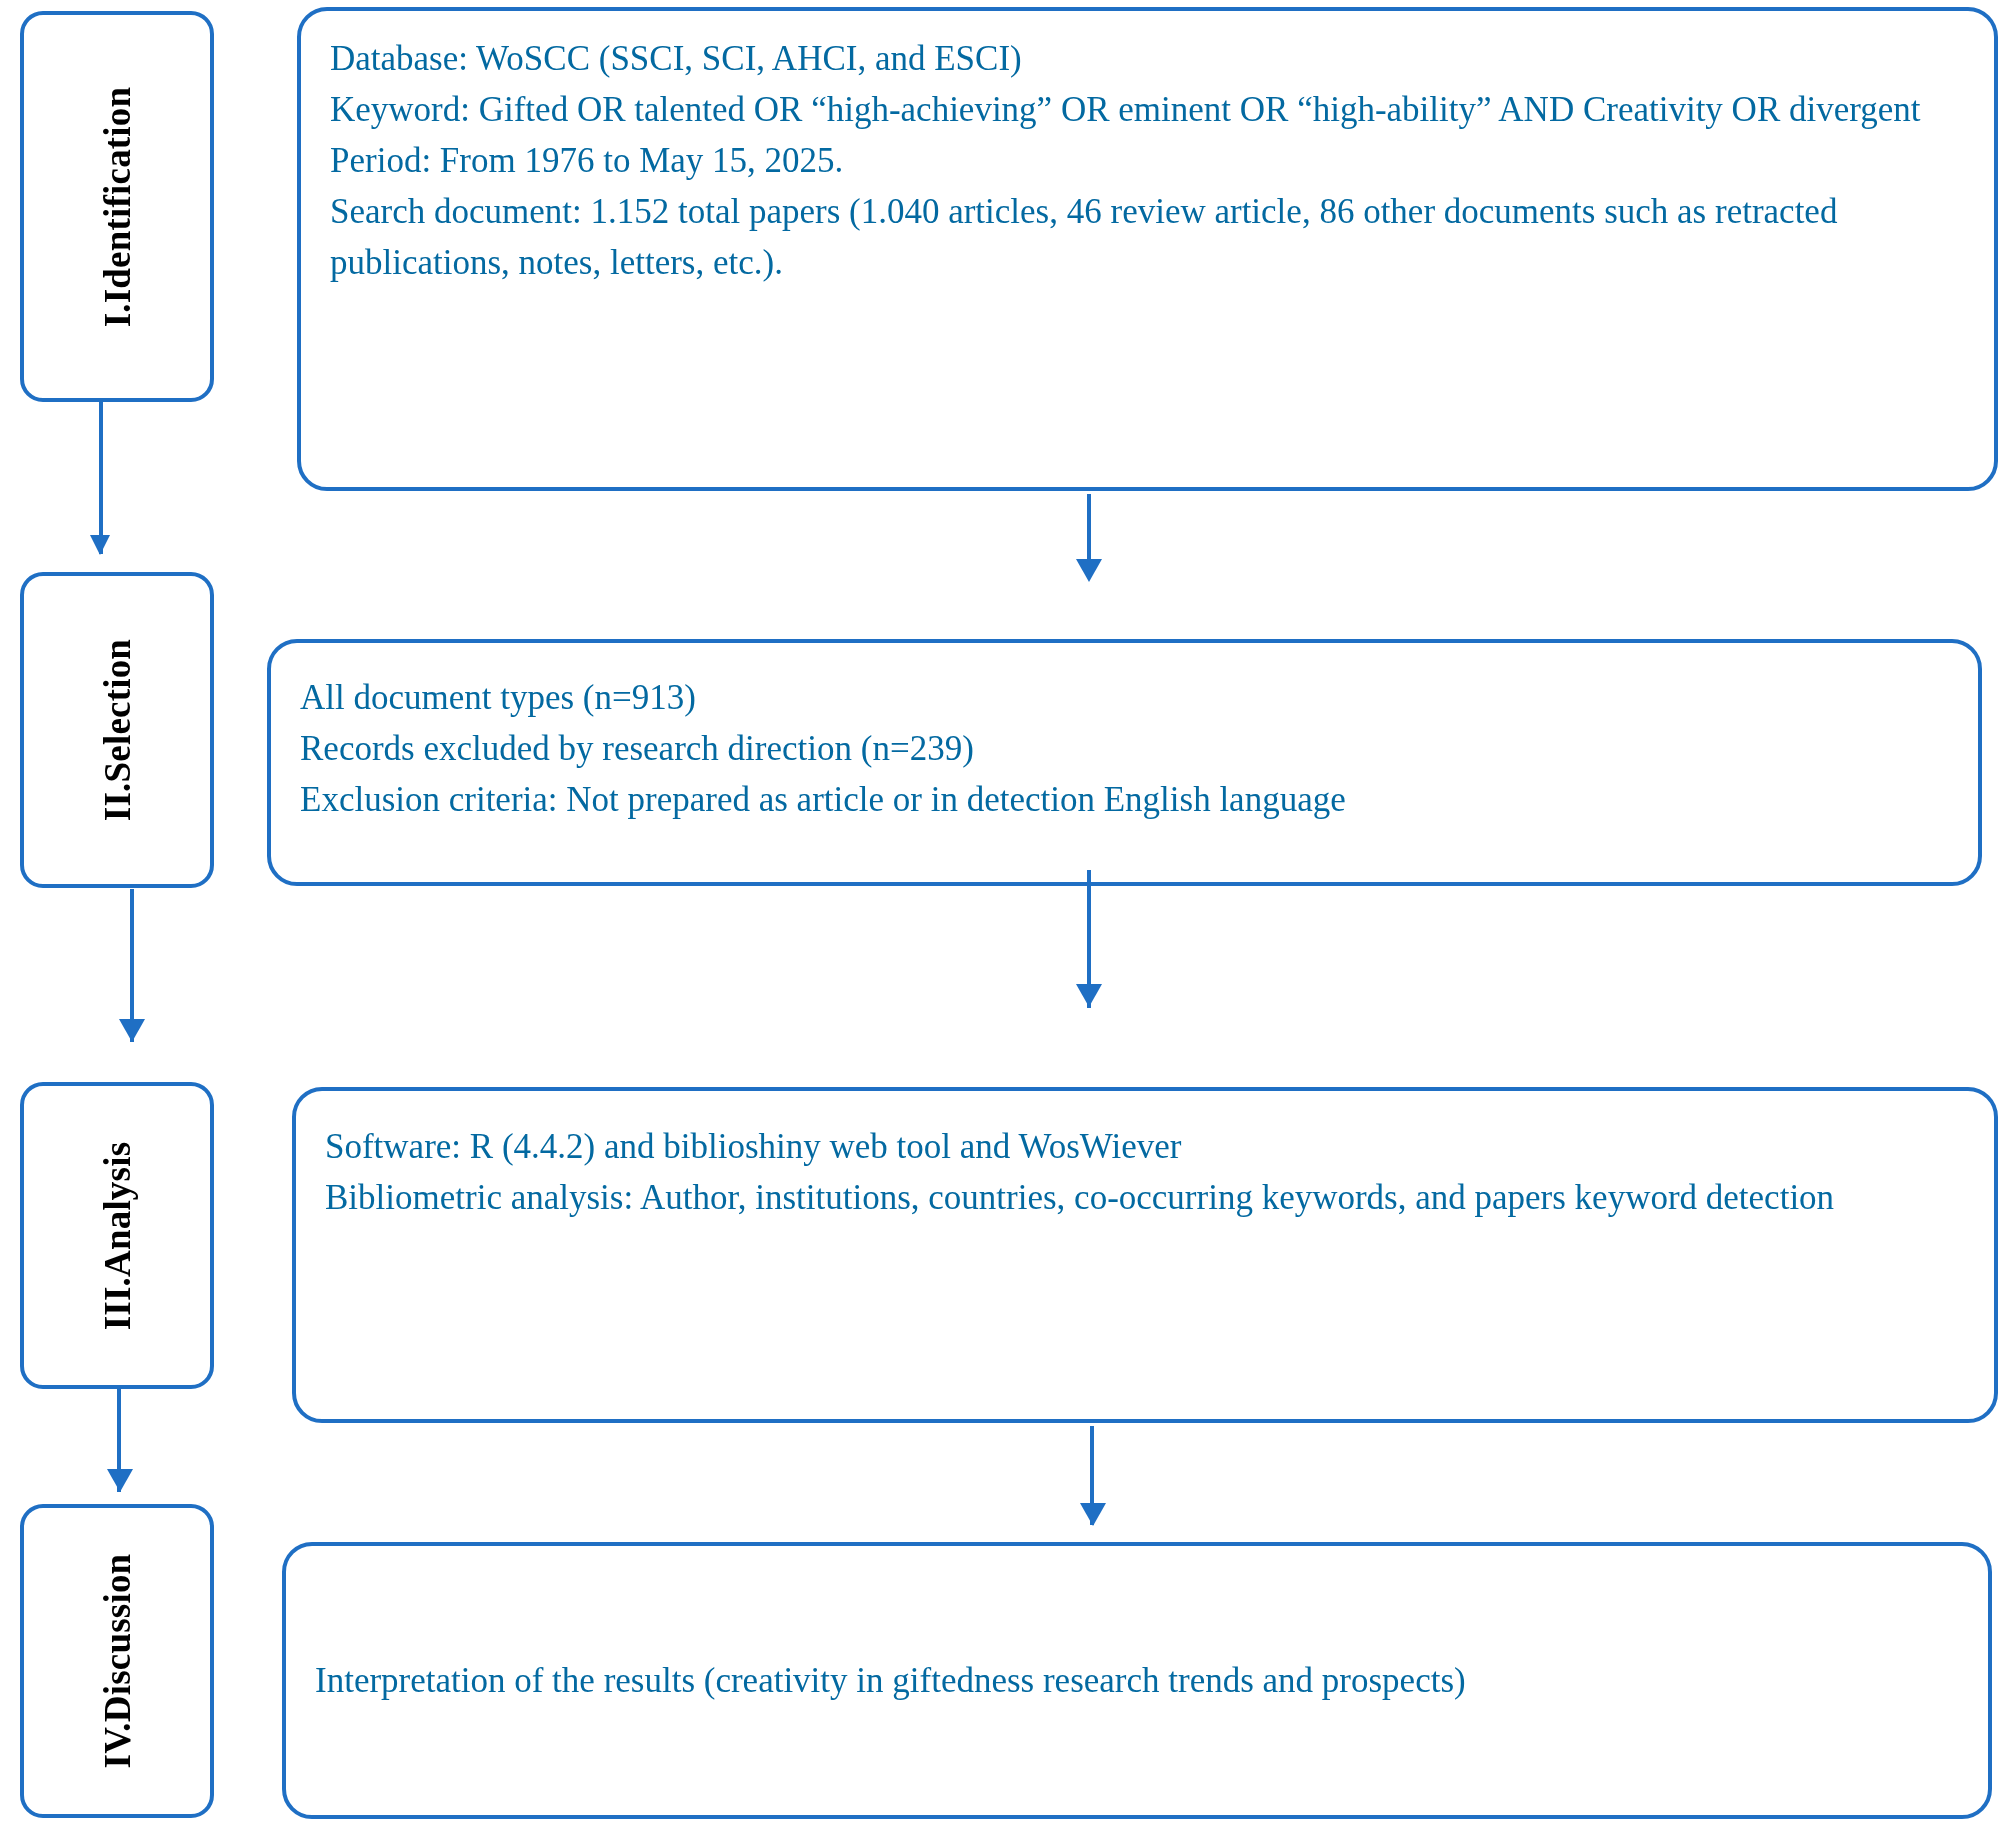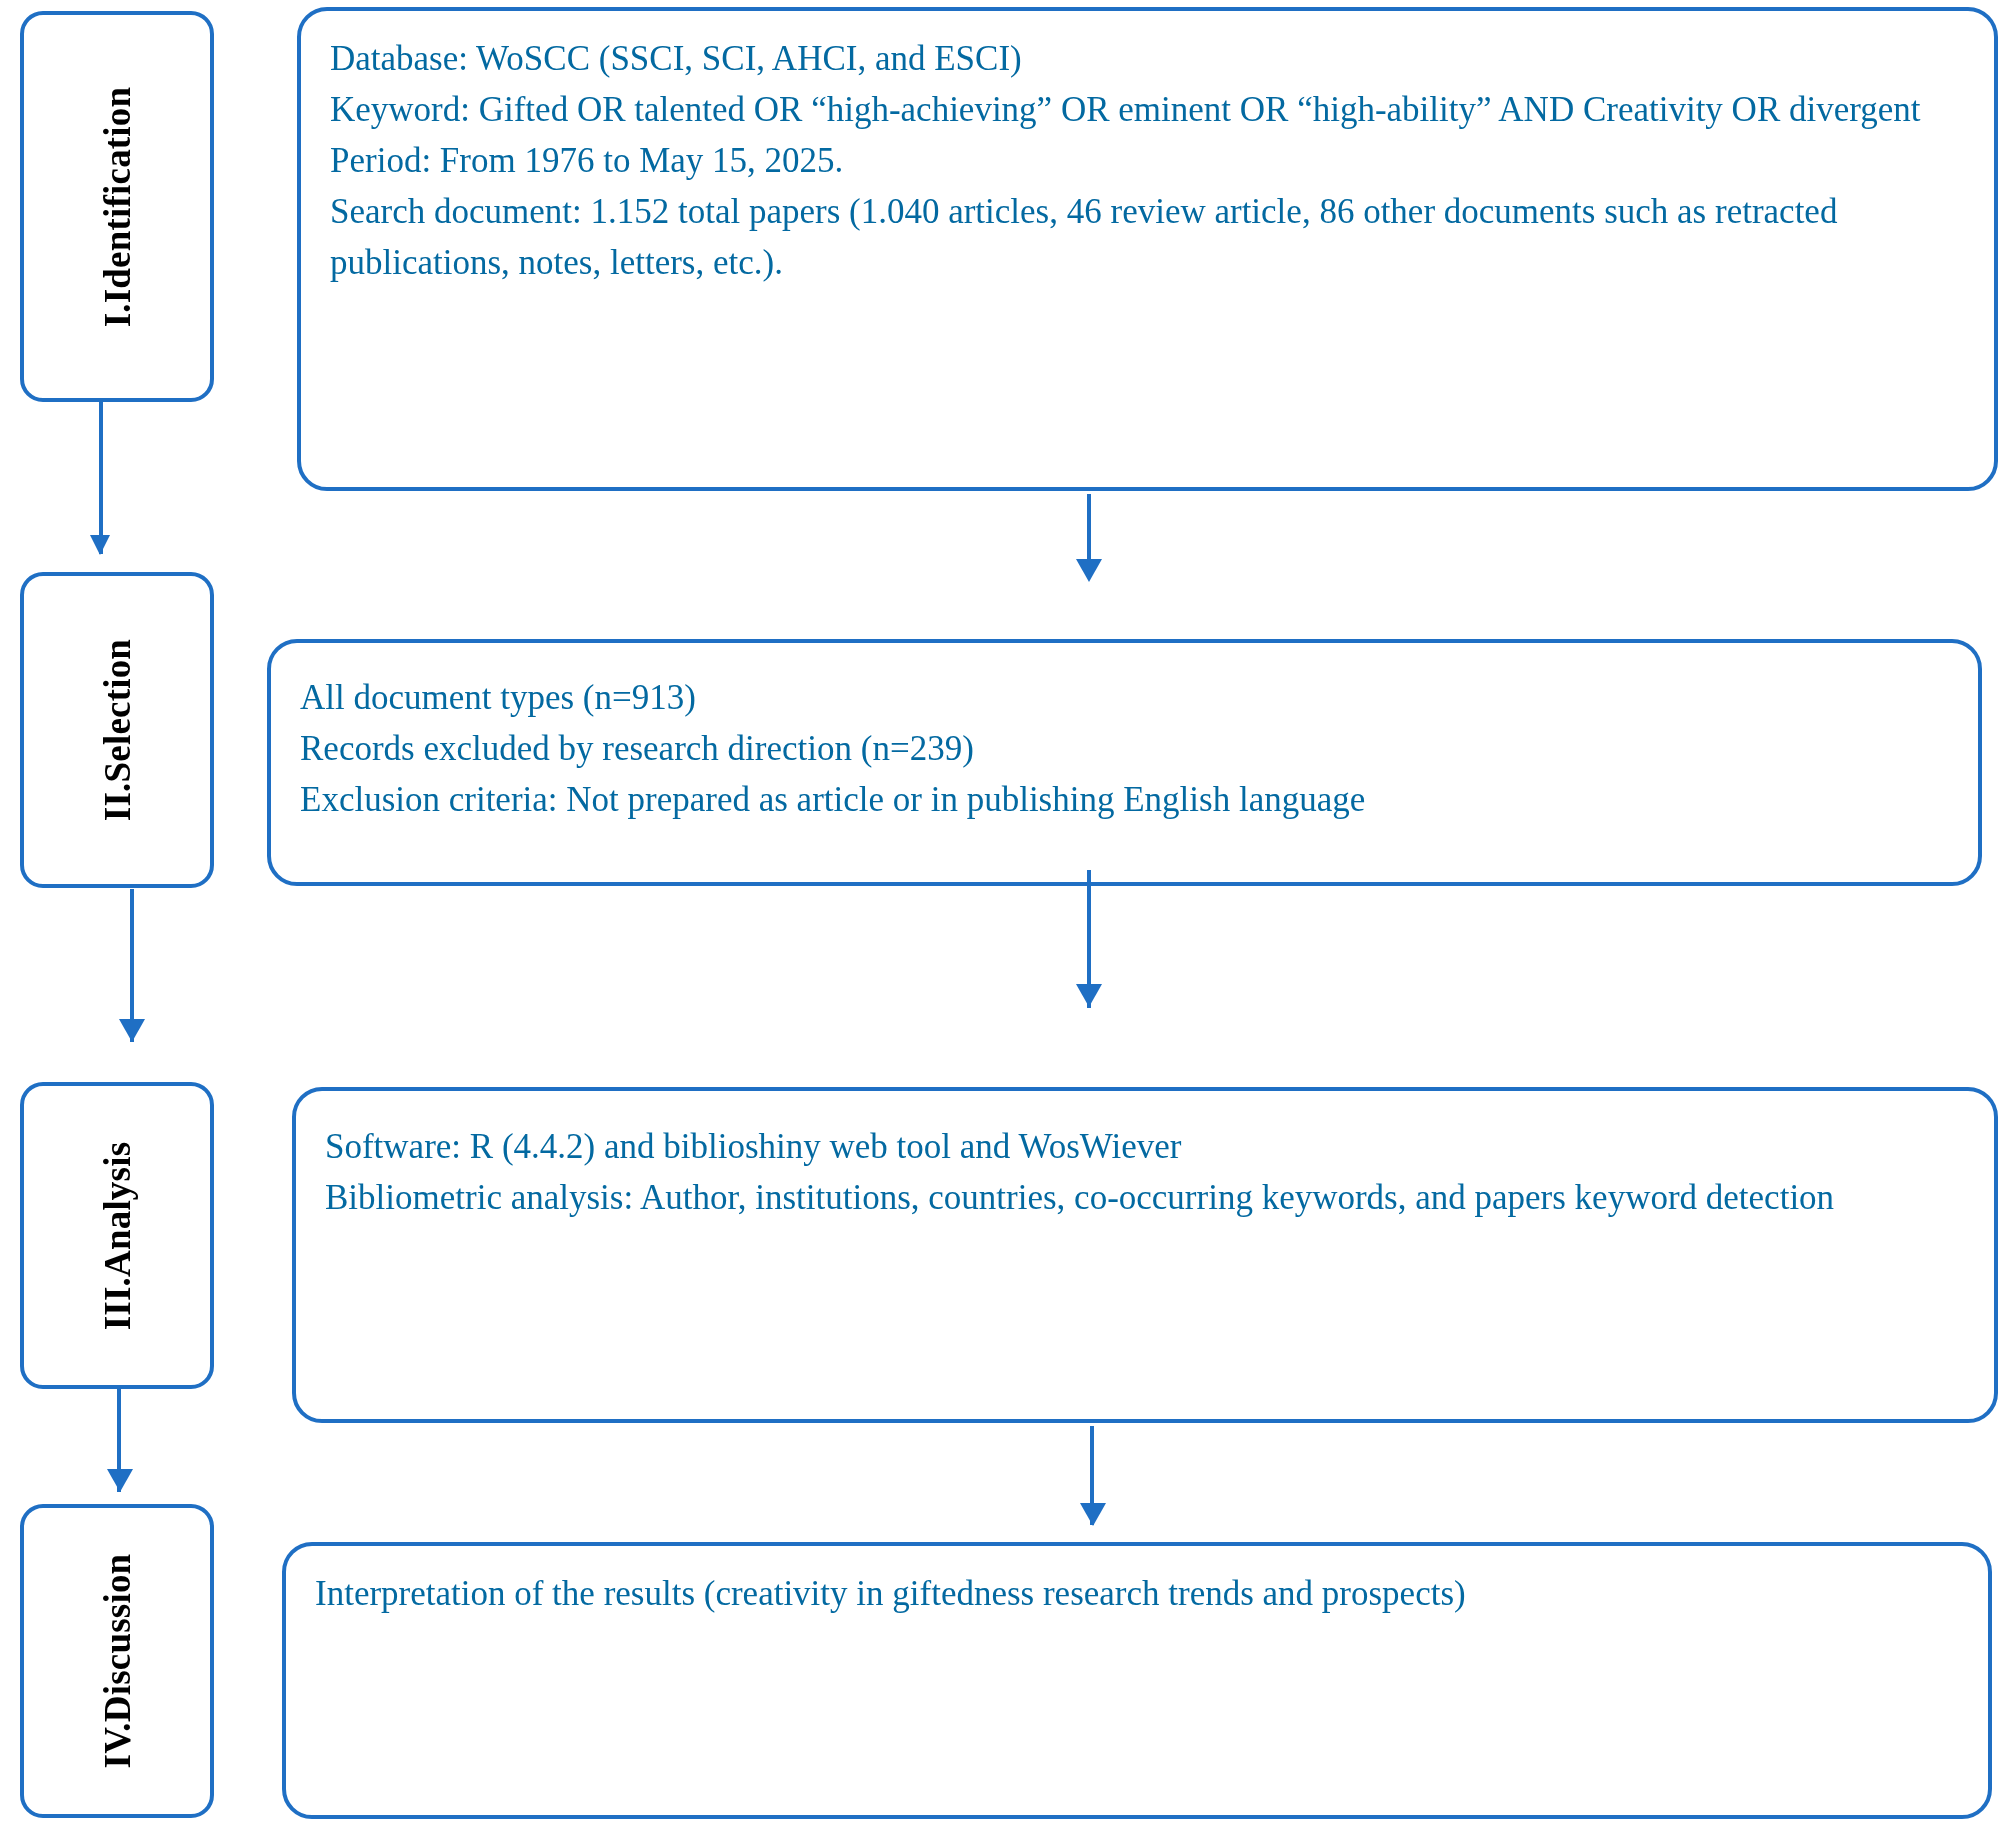--- a/index.html
+++ b/index.html
@@ -105,21 +105,21 @@
     <div class="arrow-head" style="left:1076px; top:559px;"></div>
   </div>
 
   <div class="stage-box" style="left:20px; top:572px; width:194px; height:316px;">
     <div class="stage-label">II.Selection</div>
   </div>
 
   <div class="content-box" style="left:267px; top:619px; width:1715px; height:247px; padding-top:29px;margin-top:20px;">
     <div class="line">All document types (n=913)</div>
     <div class="line">Records excluded by research direction (n=239)</div>
-    <div class="line">Exclusion criteria: Not prepared as article or in publishing English language</div>
+    <div class="line">Exclusion criteria: Not prepared as article or in detection English language</div>
   </div>
 
   <div>
     <div class="arrow-shaft" style="left:130px; top:889px; width:4.4px; height:153px;"></div>
     <div class="arrow-head" style="left:119px; top:1019px;"></div>
   </div>
 
   <div>
     <div class="arrow-shaft" style="left:1087px; top:870px; width:4.4px; height:138px;"></div>
     <div class="arrow-head" style="left:1076px; top:984px;"></div>
@@ -141,18 +141,18 @@
 
   <div>
     <div class="arrow-shaft" style="left:1090px; top:1426px; width:3.5px; height:99px;"></div>
     <div class="arrow-head" style="left:1080px; top:1503px;"></div>
   </div>
 
   <div class="stage-box" style="left:20px; top:1504px; width:194px; height:314px;">
     <div class="stage-label">IV.Discussion</div>
   </div>
 
-  <div class="content-box" style="left:282px; top:1542px; width:1710px; height:277px; display:flex; align-items:flex-start;">
+  <div class="content-box" style="left:282px; top:1542px; width:1710px; height:277px; display:flex; align-items:center;">
     <div class="line">Interpretation of the results (creativity in giftedness research trends and prospects)</div>
   </div>
 
 </div>
 
 
 </body></html>

